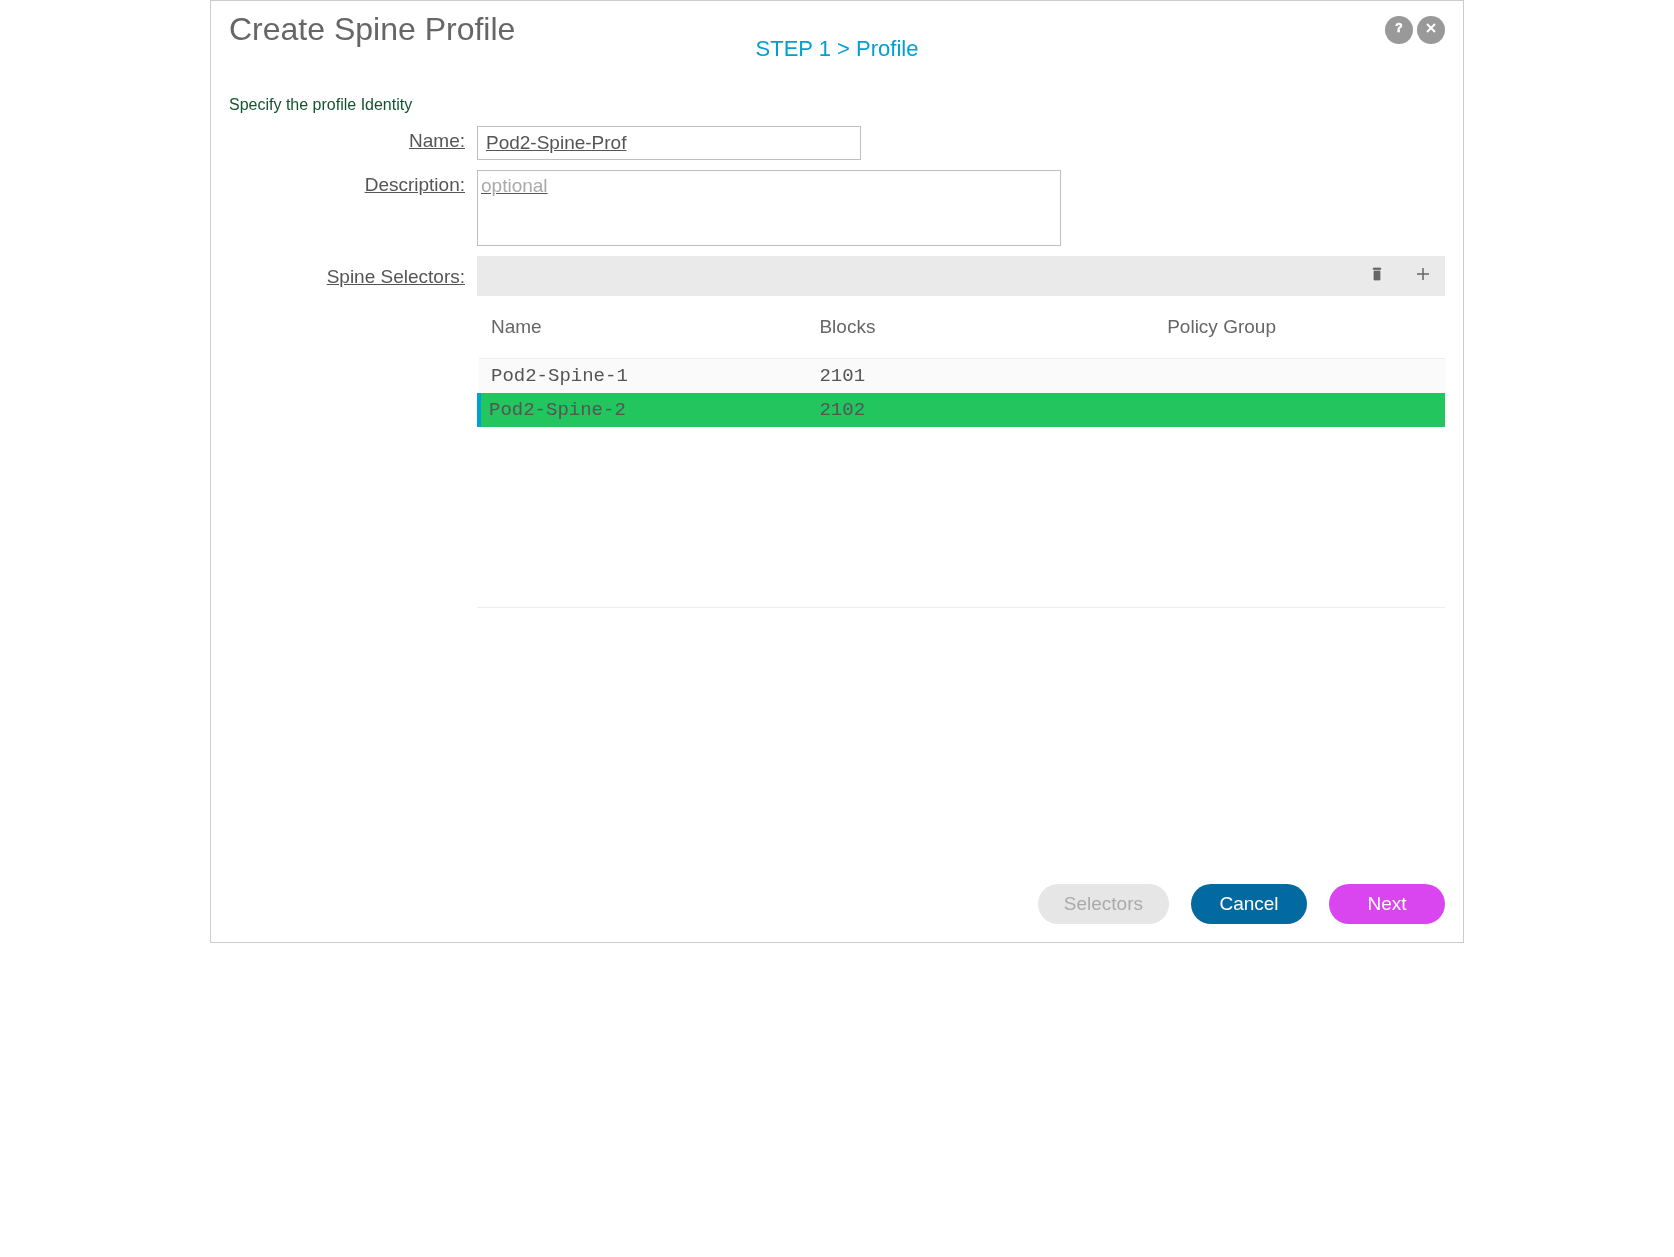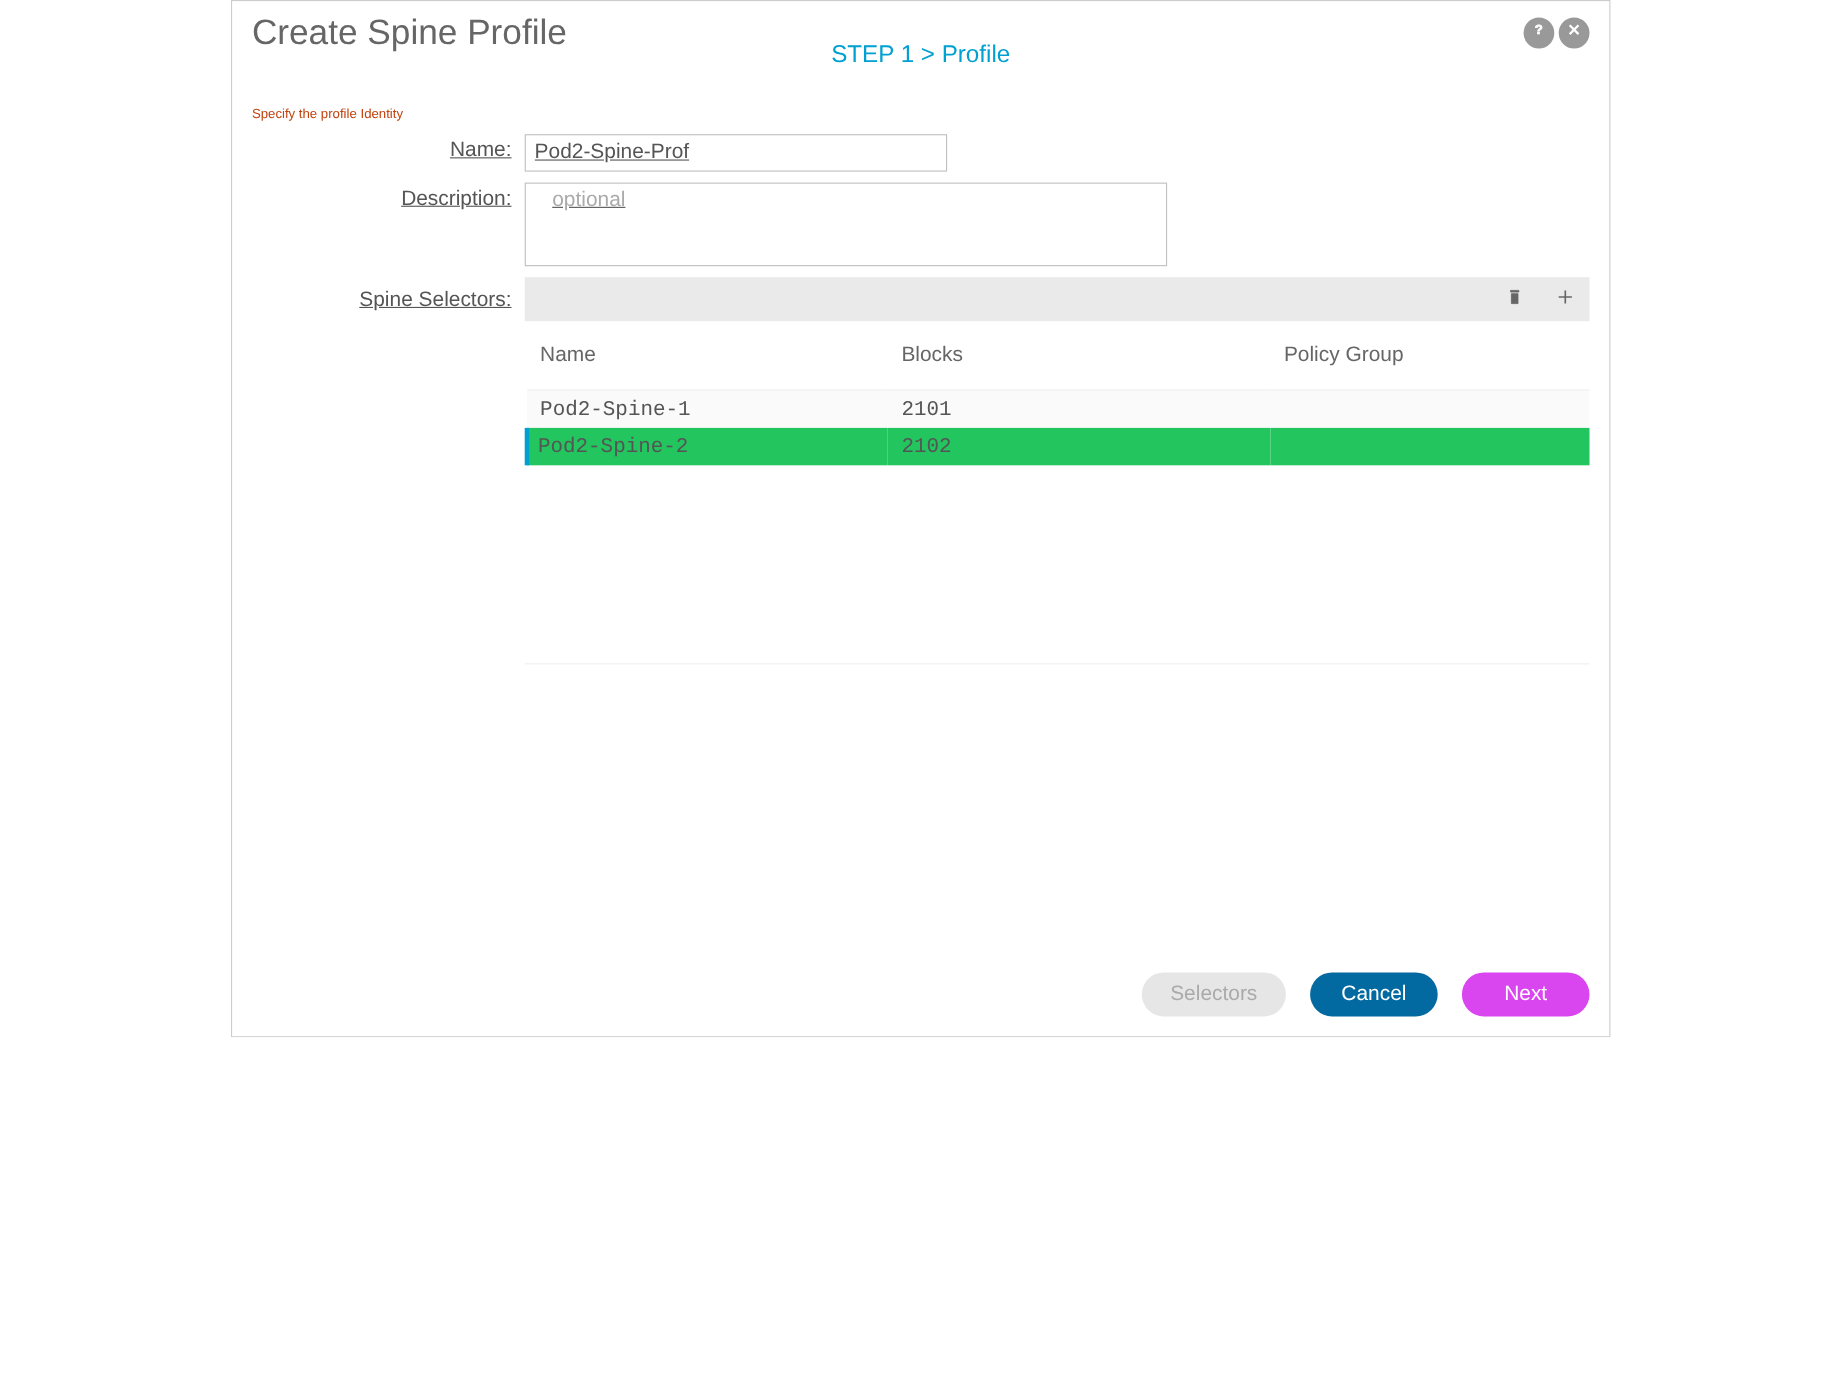--- a/index.html
+++ b/index.html
@@ -84,22 +84,22 @@
     padding-left: 48px;
   }
   .step-label {
     font-size: 22px;
     color: #00a0d1;
     margin-top: -16px;
     margin-bottom: 34px;
     text-align: center;
   }
   .subheading {
-    color: #c2410c;
-    font-size: 12px;
+    color: #14532d;
+    font-size: 16px;
     margin: 0 0 12px 0;
   }
   .form-area {
     padding: 0 0 0 0;
   }
   .form-row {
     display: flex;
     align-items: flex-start;
     margin-bottom: 10px;
     text-decoration: underline;
@@ -117,21 +117,21 @@
     font-size: 19px;
     height: 34px;
     padding: 2px 8px;
     color: #555;
     font-family: inherit;
   }
   .name-input { width: 384px; }
   .desc-input {
     border: 1px solid #bfbfbf;
     font-size: 19px;
-    padding: 4px 24px;
+    padding: 4px 3px;
     width: 584px;
     height: 76px;
     color: #c2410c;
     font-family: inherit;
     resize: none;
   }
   .desc-input::placeholder, .text-input::placeholder { color: #aaa; }
   .selectors-toolbar {
     flex: 1;
     height: 40px;

